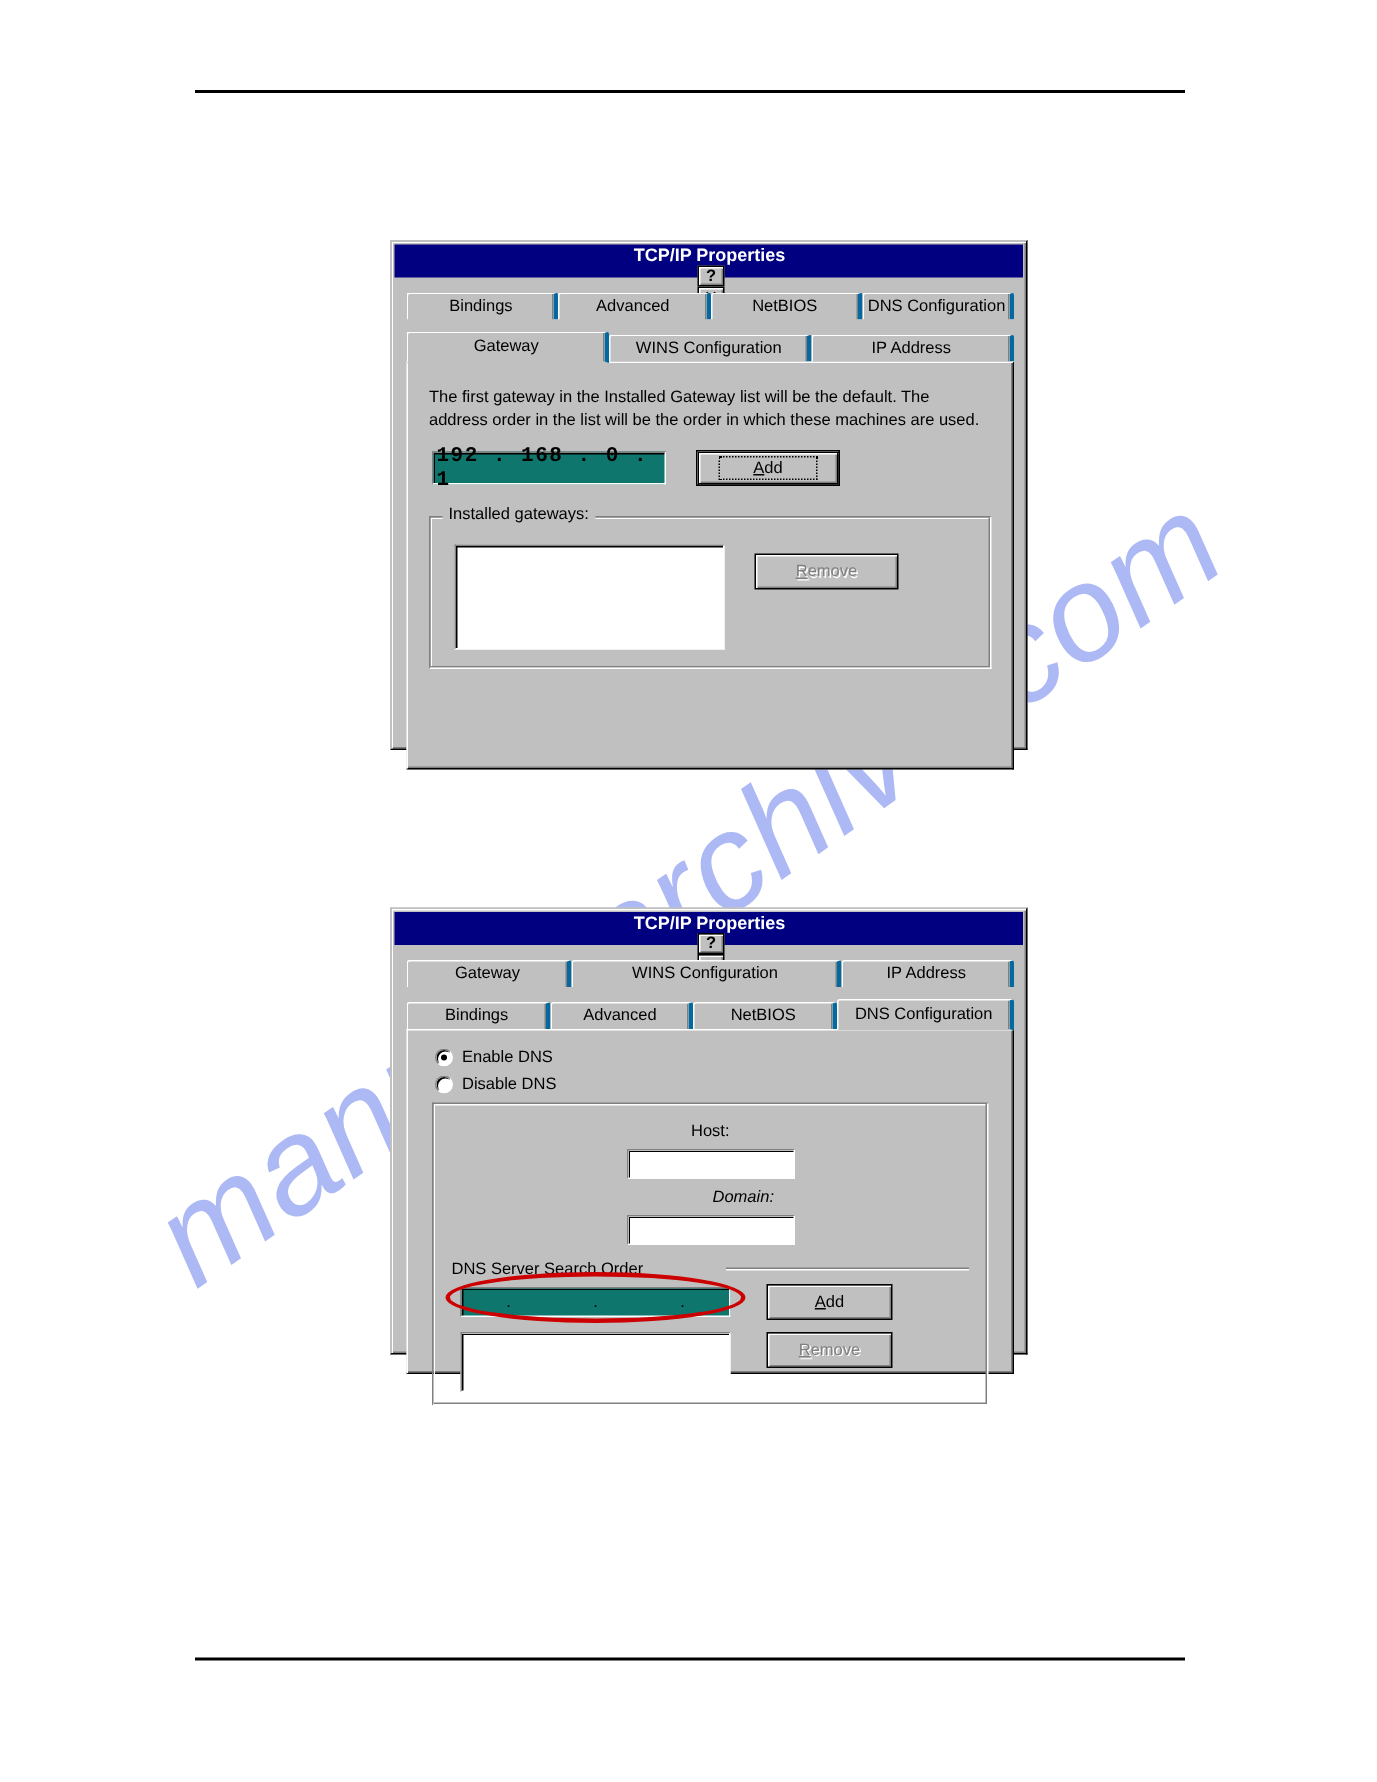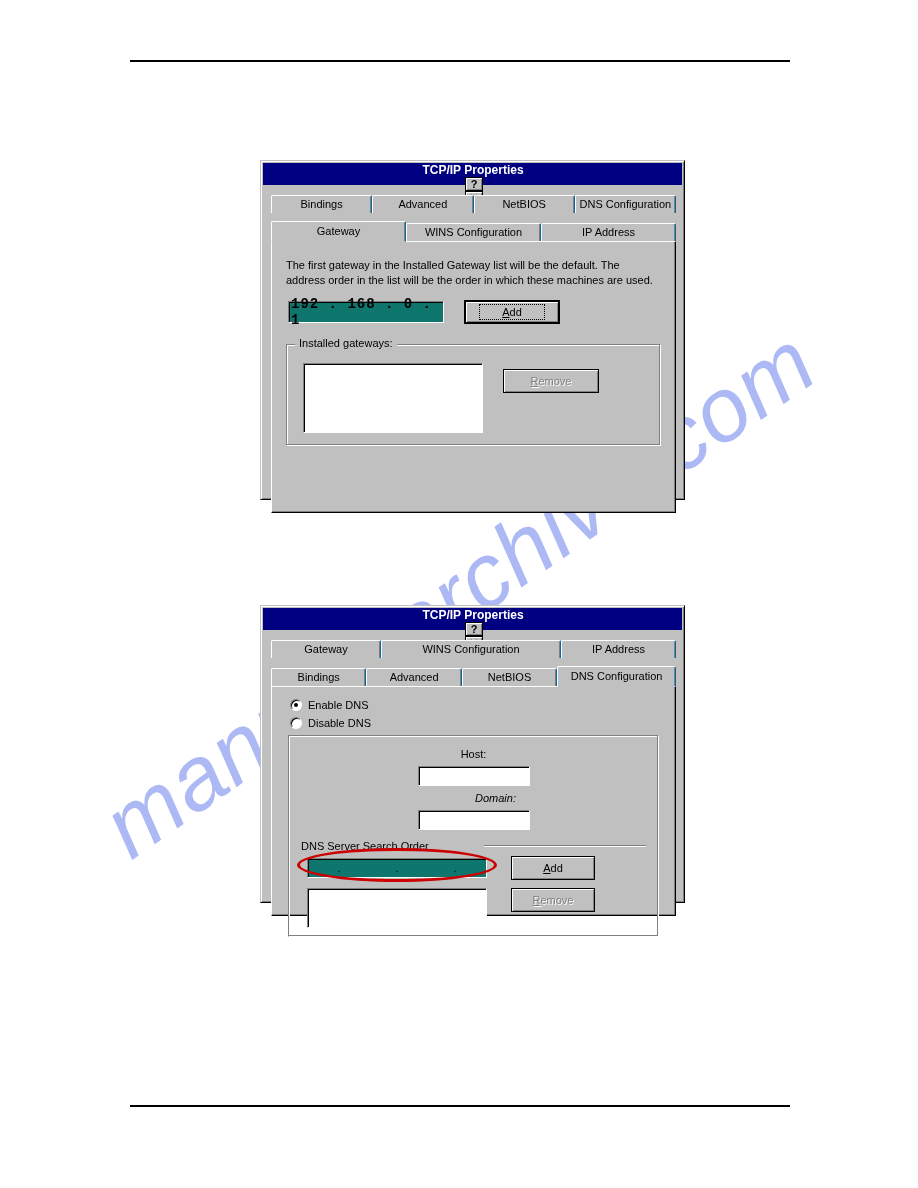--- a/index.html
+++ b/index.html
@@ -88,21 +88,21 @@
 
   .tabstrip {
     margin: 8px 8px 0 10px;
     display: flex;
     position: relative;
   }
   .tab {
     background: #c0c0c0;
     border-top: 1px solid #fff;
     border-left: 1px solid #fff;
-    border-right: 1px solid #0369a1;
+    border-right: 3px solid #0369a1;
     box-shadow: inset -1px 0 0 #808080;
     padding: 2px 0 3px 0;
     font-size: 11px;
     text-align: center;
     position: relative;
     border-radius: 2px 2px 0 0;
   }
   .tab.back { margin-top: 2px; z-index: 1; }
   .tab.active {
     margin-top: 0;

